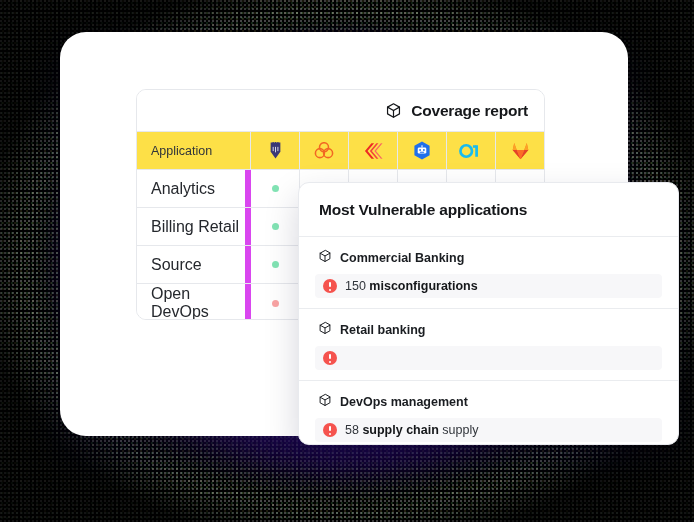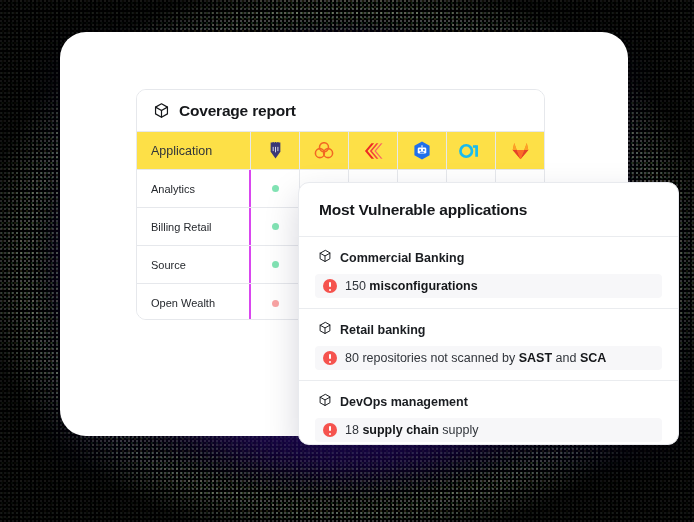--- a/index.html
+++ b/index.html
@@ -72,20 +72,21 @@
   }
 
   .table-title-row {
     height: 42px;
     display: flex;
     align-items: center;
     gap: 9px;
     padding: 0 16px;
     border-bottom: 1px solid #E6E8EC;
     background: #FFFFFF;
+    justify-content: flex-end;
   }
   .table-title {
     font-size: 15.5px;
     font-weight: bold;
     color: #15171A;
     letter-spacing: -.2px;
   }
 
   .thead {
     display: flex;
@@ -118,23 +119,23 @@
     border-bottom: 1px solid #E6E8EC;
     background: #FFFFFF;
   }
   .trow:last-child { border-bottom: none; }
   .td-app {
     width: 114px;
     flex: none;
     display: flex;
     align-items: center;
     padding-left: 14px;
-    font-size: 11px;
+    font-size: 16px;
     color: #25282D;
-    border-right: 2px solid #d946ef;
+    border-right: 6px solid #d946ef;
   }
   .td-cell {
     flex: 1 1 0;
     display: flex;
     align-items: center;
     justify-content: center;
     border-right: 1px solid #E6E8EC;
   }
   .td-cell:last-child { border-right: none; }
 
@@ -379,21 +380,21 @@
               <span class="dot none"></span>
             </div>
             <div class="td-cell">
               <span class="dot none"></span>
             </div>
             <div class="td-cell">
               <span class="dot none"></span>
             </div>
           </div>
           <div class="trow">
-            <div class="td-app">Open Wealth</div>
+            <div class="td-app">Open DevOps</div>
             <div class="td-cell">
               <span class="dot bad"></span>
             </div>
             <div class="td-cell">
               <span class="dot none"></span>
             </div>
             <div class="td-cell">
               <span class="dot none"></span>
             </div>
             <div class="td-cell">
@@ -432,34 +433,33 @@
             <div class="vuln-app">
               <span><svg width="14" height="14" viewBox="0 0 24 24" fill="none" stroke="#1A1D21" stroke-width="1.7" stroke-linecap="round" stroke-linejoin="round">
                   <path d="M12 2.6 3.6 7.2v9.6L12 21.4l8.4-4.6V7.2z"></path>
                   <path d="M3.6 7.2 12 11.9l8.4-4.7"></path>
                   <path d="M12 11.9v9.5"></path>
                 </svg></span>
               <span class="vuln-app-name">Retail banking</span>
             </div>
             <div class="vuln-msg">
               <span class="warn"></span>
-              <span><span>80 repositories not scanned by </span><span class="strong">SAST</span><span> and </span><span class="strong">SCA</span></span>
             </div>
           </div>
           <div class="vuln-item">
             <div class="vuln-app">
               <span><svg width="14" height="14" viewBox="0 0 24 24" fill="none" stroke="#1A1D21" stroke-width="1.7" stroke-linecap="round" stroke-linejoin="round">
                   <path d="M12 2.6 3.6 7.2v9.6L12 21.4l8.4-4.6V7.2z"></path>
                   <path d="M3.6 7.2 12 11.9l8.4-4.7"></path>
                   <path d="M12 11.9v9.5"></path>
                 </svg></span>
               <span class="vuln-app-name">DevOps management</span>
             </div>
             <div class="vuln-msg">
               <span class="warn"></span>
-              <span><span>18 </span><span class="strong">supply chain</span><span> supply</span></span>
+              <span><span>58 </span><span class="strong">supply chain</span><span> supply</span></span>
             </div>
           </div>
         </div>
     </div>
 
   </div>
 </div>
 
 </body></html>

